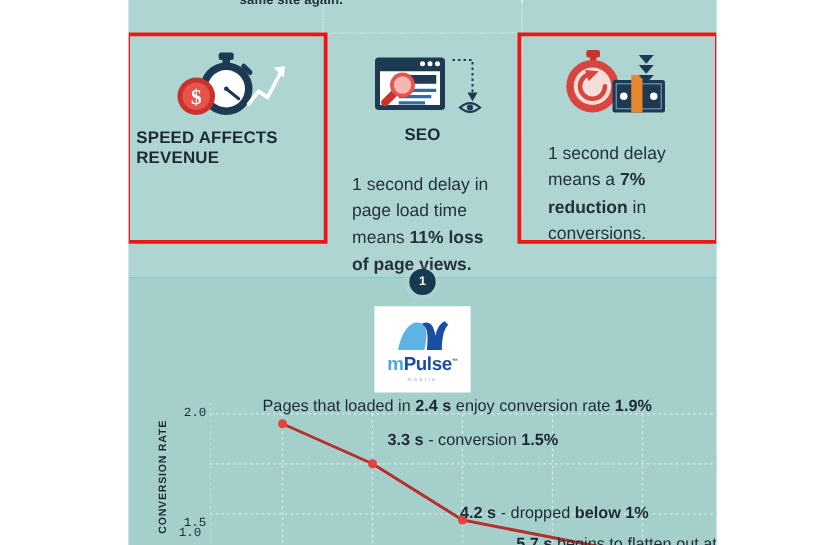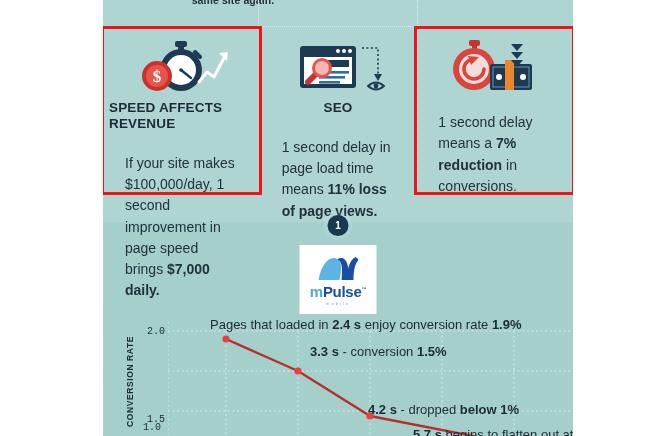--- a/index.html
+++ b/index.html
@@ -121,21 +121,20 @@
             <circle cx="52" cy="32" r="1.8" fill="#1d3a52"></circle>
             <line x1="66" y1="14" x2="71" y2="19" stroke="#1d3a52" stroke-width="4" stroke-linecap="round"></line>
             <circle cx="28" cy="38" r="15" fill="#c9332e"></circle>
             <circle cx="28" cy="38" r="11" fill="#e8544c"></circle>
             <text x="28" y="44" font-family="Liberation Serif, serif" font-size="17" font-weight="bold" fill="#ffffff" text-anchor="middle">$</text>
             <polyline points="70,44 78,34 85,39 96,18" fill="none" stroke="#ffffff" stroke-width="3" stroke-linejoin="round" stroke-linecap="round"></polyline>
             <polygon points="90,15 99,14 98,23" fill="#ffffff"></polygon>
           </svg>
         </div>
         <h3>SPEED AFFECTS REVENUE</h3>
-        <p>If your site makes $100,000/day, 1 second improvement in page speed brings <b>$7,000 daily.</b></p>
       </div>
 
       <div class="card">
         <div class="icon">
           <svg width="104" height="58" viewBox="0 0 104 58">
             <rect x="14" y="8" width="56" height="42" rx="3" fill="#1d3a52"></rect>
             <rect x="18" y="19" width="48" height="27" fill="#ffffff"></rect>
             <circle cx="52" cy="13" r="2" fill="#ffffff"></circle>
             <circle cx="58" cy="13" r="2" fill="#ffffff"></circle>
             <circle cx="64" cy="13" r="2" fill="#ffffff"></circle>

